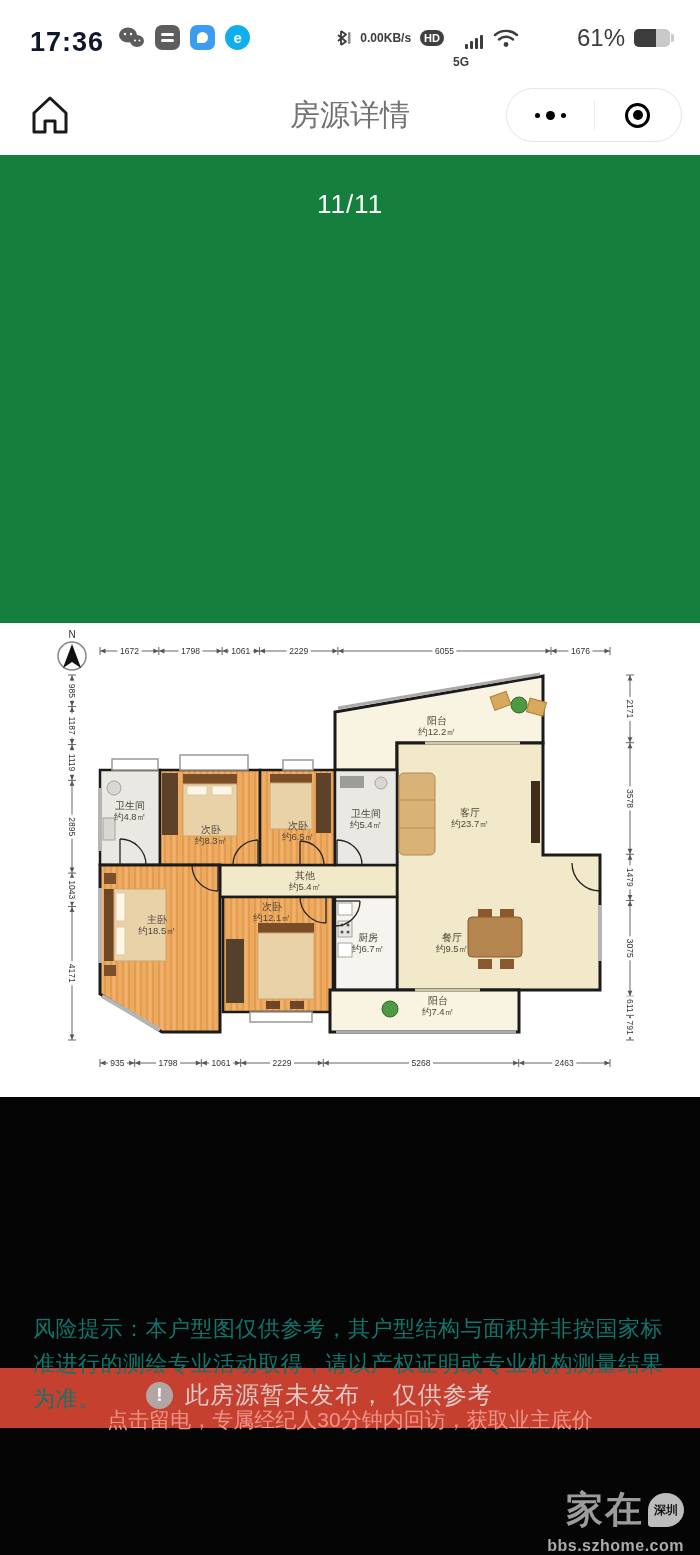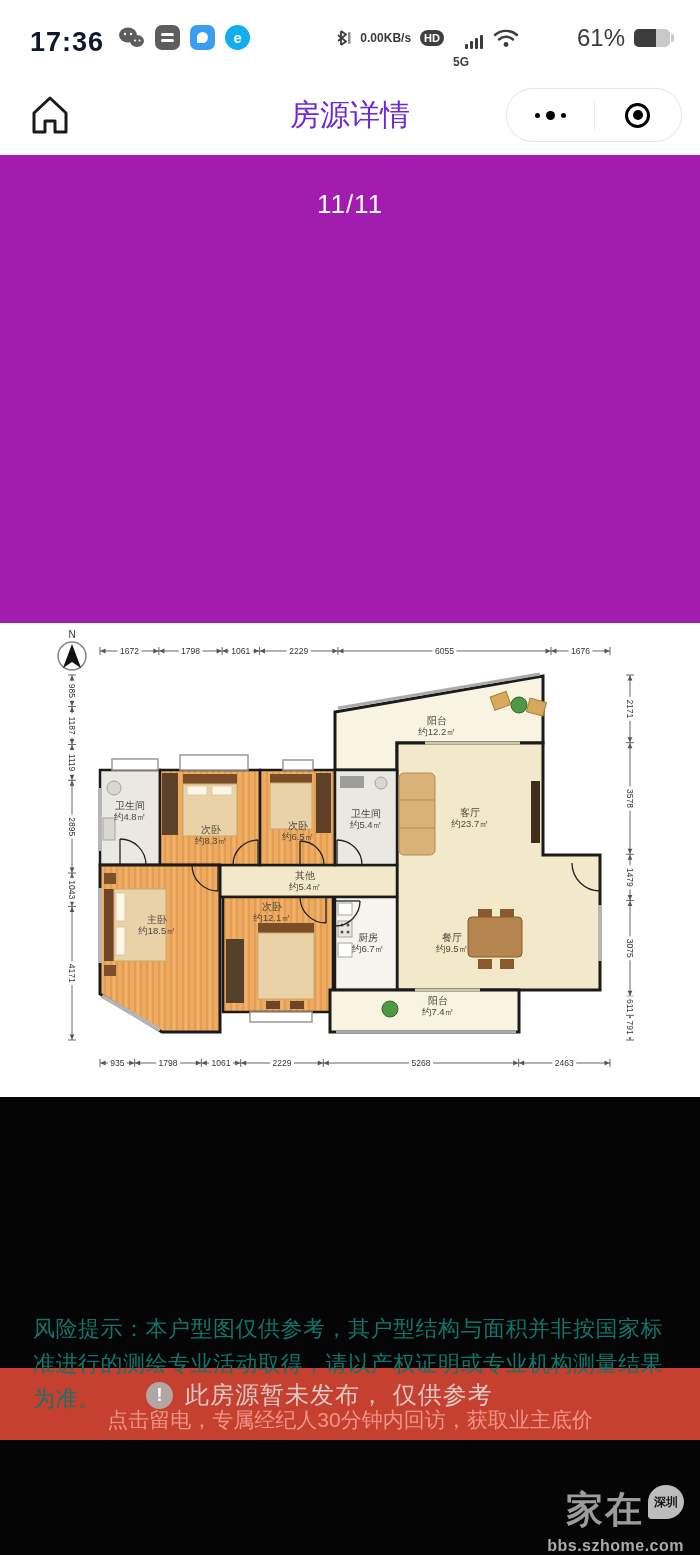--- a/index.html
+++ b/index.html
@@ -27,52 +27,52 @@
   .appicon{width:25px;height:25px;border-radius:7px;display:flex;align-items:center;justify-content:center;}
   .appicon.blue{background:#3c9df0;}
   .appicon.cyan{background:#10aeef;border-radius:50%;}
   .appicon.cyan span{color:#fff;font-size:15px;font-weight:700;}
   .appicon.gray{background:#5d5d5d;flex-direction:column;gap:3px;}
   .appicon.gray i{display:block;width:13px;height:3px;background:#fff;border-radius:2px;}
   .appicon.blue i{display:block;width:11px;height:11px;background:#fff;border-radius:50% 50% 50% 0;}
 
   
   .nav-bar{position:absolute;top:75px;left:0;width:700px;height:80px;background:#fff;}
-  .nav-title{position:absolute;left:0;right:0;top:20px;text-align:center;font-size:30px;color:#6d28d9;font-weight:500;}
+  .nav-title{position:absolute;left:0;right:0;top:20px;text-align:center;font-size:30px;color:#737373;font-weight:500;}
   .home-btn{position:absolute;left:26px;top:16px;width:48px;height:48px;}
   .capsule{position:absolute;right:18px;top:13px;width:176px;height:54px;background:#fff;
     border:1px solid #e7e7e7;border-radius:27px;display:flex;align-items:center;box-shadow:0 0 2px rgba(0,0,0,.04);}
   .caps-half{flex:1;display:flex;align-items:center;justify-content:center;gap:6px;height:100%;}
   .dot{background:#000;border-radius:50%;}
   .dot.s{width:5px;height:5px;} .dot.m{width:9px;height:9px;}
   .caps-div{width:1px;height:30px;background:#ececec;}
   .target{width:25px;height:25px;border:3.5px solid #000;border-radius:50%;display:flex;align-items:center;justify-content:center;}
   .target i{width:10px;height:10px;background:#000;border-radius:50%;}
 
   
-  .gallery{position:absolute;top:155px;left:0;width:700px;height:468px;background:#a21caf;}
+  .gallery{position:absolute;top:155px;left:0;width:700px;height:468px;background:#15803d;}
   .g-counter{position:absolute;top:34px;left:0;right:0;text-align:center;color:#fff;font-size:26px;letter-spacing:1px;}
 
   
   .plan-wrap{position:absolute;top:623px;left:0;width:700px;height:474px;background:#fff;}
   .rname{font-size:10px;fill:#4e463a;}
   .rarea{font-size:9.5px;fill:#4e463a;}
 
   
   .bottom{position:absolute;top:1097px;left:0;width:700px;height:458px;background:#050505;}
   .disclaimer{position:absolute;left:33px;top:214px;width:642px;font-size:22px;line-height:35px;
     color:#0f766e;z-index:3;letter-spacing:.5px;}
-  .red-banner{position:absolute;left:0;top:271px;width:700px;height:72px;z-index:1;}
+  .red-banner{position:absolute;left:0;top:271px;width:700px;height:60px;z-index:1;}
   .cta{position:absolute;left:0;right:0;top:38px;text-align:center;font-size:21px;z-index:2;}
   .toast{position:absolute;left:146px;top:282px;display:flex;align-items:center;gap:12px;z-index:5;}
   .toast .info-ic{width:27px;height:27px;border-radius:50%;background:rgba(175,175,175,.92);
     color:#fff;font-size:19px;font-weight:700;display:flex;align-items:center;justify-content:center;}
   .toast .t-text{font-size:24px;color:rgba(226,226,226,.85);letter-spacing:1px;white-space:nowrap;}
   .watermark{position:absolute;right:16px;top:388px;text-align:right;z-index:2;}
-  .wm-row{display:flex;align-items:flex-start;justify-content:flex-end;gap:4px;}
+  .wm-row{display:flex;align-items:center;justify-content:flex-end;gap:4px;}
   .wm-brand{font-size:37px;color:#9c9c9c;font-weight:600;letter-spacing:2px;}
   .wm-badge{width:36px;height:34px;background:#bdbdbd;border-radius:50% 50% 50% 10%;
     display:flex;align-items:center;justify-content:center;font-size:12px;color:#141414;font-weight:700;}
   .wm-site{font-size:16px;color:#ababab;font-weight:700;letter-spacing:.5px;margin-top:2px;}
 </style>
 </head>
 <body>
 
 <div class="screen">
 

